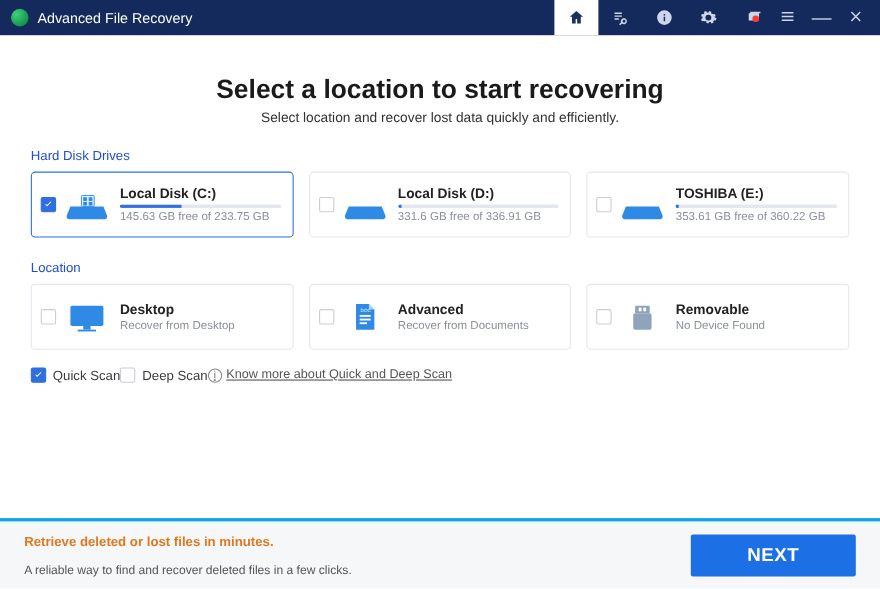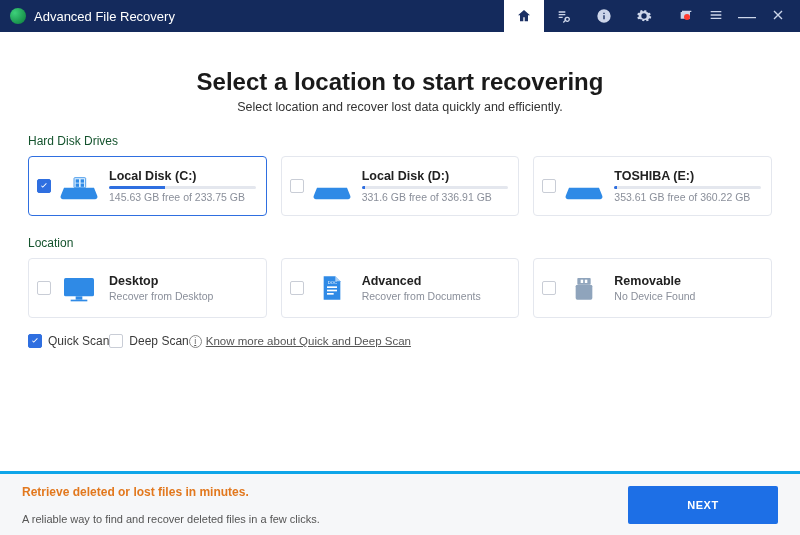--- a/index.html
+++ b/index.html
@@ -17,21 +17,21 @@
   .titlebar .controls .ctl { cursor: pointer; font-size: 12px; }
   .badge-dot { width: 6px; height: 6px; background: #ff3b30; border-radius: 50%; position: absolute; top: 6px; right: 4px; }
   .ctl-wrap { position: relative; display: flex; align-items: center; }
 
   
   .main { padding: 36px 28px 0 28px; }
   .heading { text-align: center; }
   .heading h1 { font-size: 24px; font-weight: 700; color: #1a1a1a; }
   .heading p { font-size: 12.5px; color: #333; margin-top: 4px; }
 
-  .section-label { font-size: 12px; color: #14532d; margin: 20px 0 8px 0; font-weight: 500; }
+  .section-label { font-size: 12px; color: #1d4ed8; margin: 20px 0 8px 0; font-weight: 500; }
 
   .grid { display: grid; grid-template-columns: repeat(3, 1fr); gap: 14px; }
   .card { border: 1px solid #e4e7ee; border-radius: 4px; height: 60px; display: flex; align-items: center; padding: 0 10px 0 8px; cursor: pointer; position: relative; background: #fff; }
   .card.selected { border-color: #2f6fe0; }
   .card .chk { width: 14px; height: 14px; border: 1px solid #c9cdd6; border-radius: 2px; margin-right: 8px; flex-shrink: 0; display:flex; align-items:center; justify-content:center; }
   .card.selected .chk { background: #2f6fe0; border-color: #2f6fe0; color: #fff; }
   .card .chk svg { width: 10px; height: 10px; }
   .card .ico { width: 40px; height: 34px; margin-right: 10px; flex-shrink: 0; display: flex; align-items: center; justify-content: center; }
   .card .txt { overflow: hidden; flex: 1; }
   .card .name { font-size: 12.5px; font-weight: 600; color: #222; white-space: nowrap; }
@@ -45,21 +45,21 @@
   .scanrow .chk2 { width: 14px; height: 14px; border: 1px solid #c9cdd6; border-radius: 2px; display:flex; align-items:center; justify-content:center; }
   .scanrow .opt.checked .chk2 { background: #2f6fe0; border-color: #2f6fe0; color: #fff; }
   .scanrow .learn { display: flex; align-items: center; gap: 4px; color: #555; text-decoration: underline; cursor: pointer; font-size: 11.5px; }
   .scanrow .info-i { width: 13px; height: 13px; border: 1px solid #888; border-radius: 50%; display:flex; align-items:center; justify-content:center; font-size: 9px; color: #666; text-decoration: none; }
 
   
   .footer { position: absolute; bottom: 0; left: 0; right: 0; height: 64px; background: #f6f7f9; display: flex; align-items: center; padding: 0 22px; border-top: 3px solid #0ea5e9; }
   .footer .tip-title { font-size: 12px; font-weight: 600; color: #e2781e; }
   .footer .tip-sub { font-size: 11px; color: #555; margin-top: 14px; }
   .footer .spacer { flex: 1; }
-  .footer .next-btn { background: #1d6fe6; color: #fff; border: none; width: 150px; height: 38px; font-size: 11px; font-weight: 600; letter-spacing: 0.5px; cursor: pointer; border-radius: 2px; }
+  .footer .next-btn { background: #1d6fe6; color: #fff; border: none; width: 150px; height: 38px; font-size: 17px; font-weight: 600; letter-spacing: 0.5px; cursor: pointer; border-radius: 2px; }
 
   
   .tab svg, .controls svg { width: 16px; height: 16px; }
 </style>
 </head>
 <body>
 
 <div class="titlebar">
   <div class="logo"></div>
   <div class="title">Advanced File Recovery</div>

